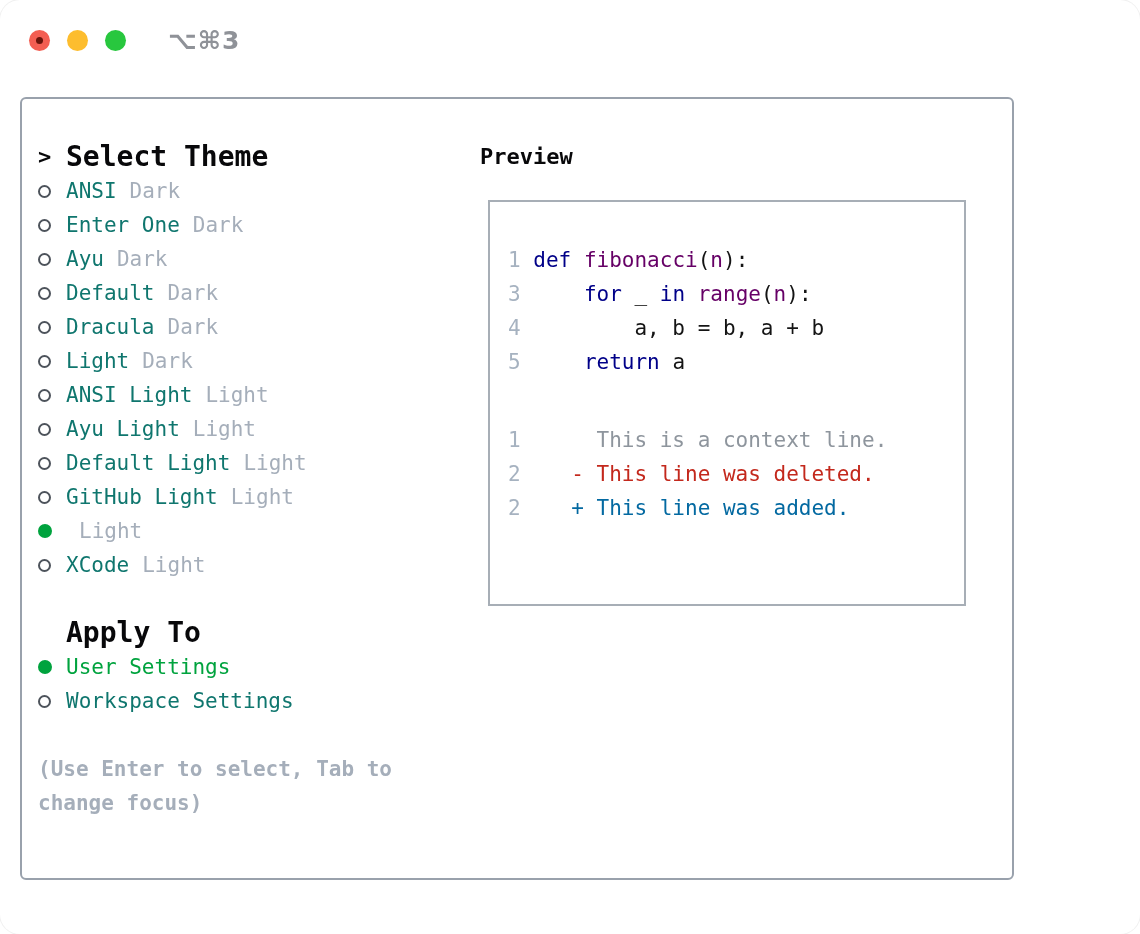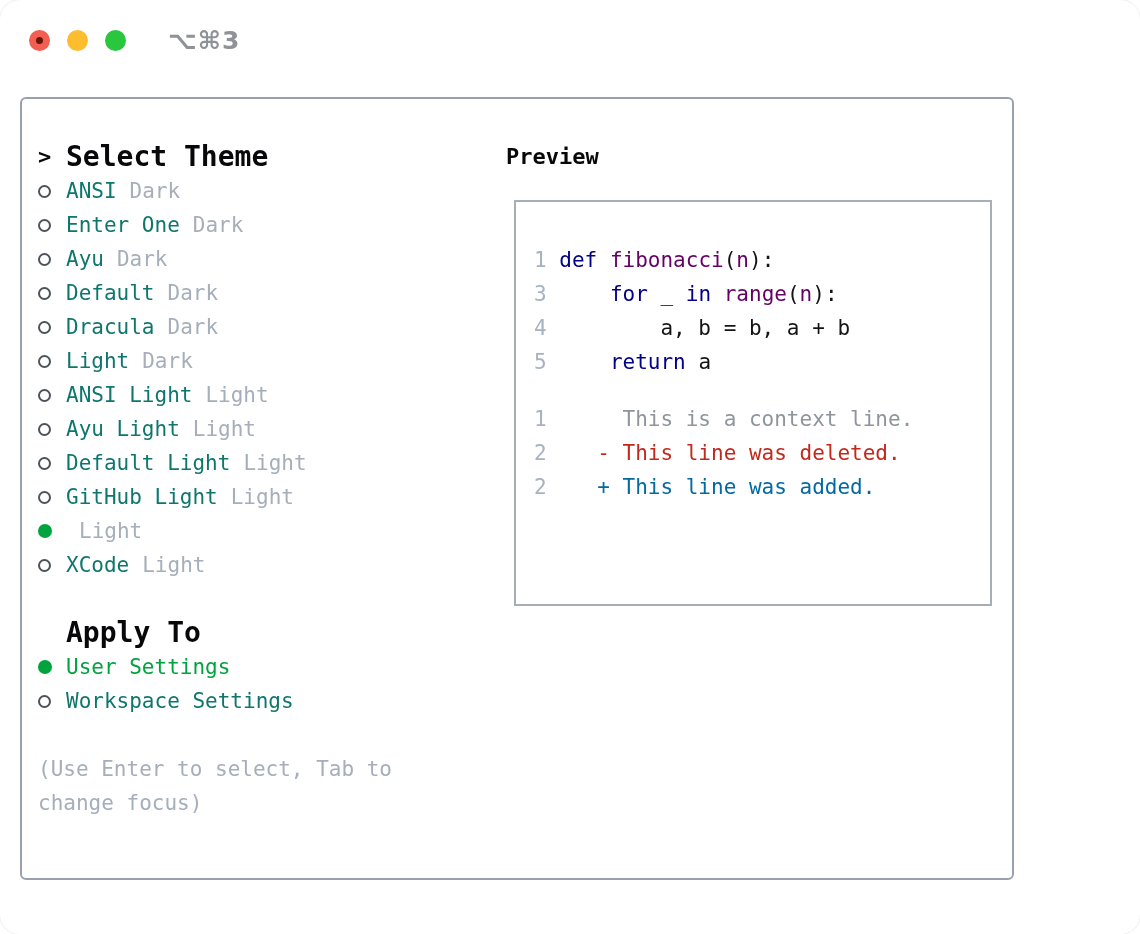--- a/index.html
+++ b/index.html
@@ -26,29 +26,29 @@
   .row{display:flex;align-items:center;height:34px;}
   .marker{width:28px;display:flex;align-items:center;flex:0 0 28px;}
   .caret{font-weight:bold;color:#08080a;font-size:22px;}
   .header{font-weight:bold;color:#08080a;font-size:28px;}
   .circle{width:13px;height:13px;border:2px solid #4d535b;border-radius:50%;box-sizing:border-box;display:inline-block;}
   .circle.filled{width:14px;height:14px;background:#00a33e;border-color:#00a33e;}
   .label{color:#0f766e;white-space:pre;}
   .label.selected{color:#00a33e;}
   .tag{color:#a5aeba;margin-left:13px;}
   .spacer{height:34px;}
-  .hint{color:#a5aeba;font-size:21px;line-height:34px;}
-  
-  .right-col{position:absolute;left:484px;top:41px;}
+  .hint{color:#a5aeba;font-size:21px;line-height:34px;font-weight:bold;}
+  
+  .right-col{position:absolute;left:458px;top:41px;}
   .preview-header{font-weight:bold;color:#08080a;font-size:22px;line-height:34px;height:34px;}
   .preview-box{margin-left:8px;margin-top:26px;width:478px;height:406px;
                border:2px solid #a7aeb6;box-sizing:border-box;
                padding:41px 16px 0 18px;background:#fff;}
   .codeline{white-space:pre;font-size:21px;line-height:34px;}
-  .diff-block{margin-top:23px;}
+  .diff-block{margin-top:44px;}
   .tok-num{color:#a6b2c0;}
   .tok-kw{color:#000088;}
   .tok-fn{color:#660066;}
   .tok-lit{color:#006666;}
   .tok-pln{color:#141414;}
   .tok-ctx{color:#8e959d;}
   .tok-del{color:#c3281c;}
   .tok-add{color:#0369a1;}
 </style>
 </head>

